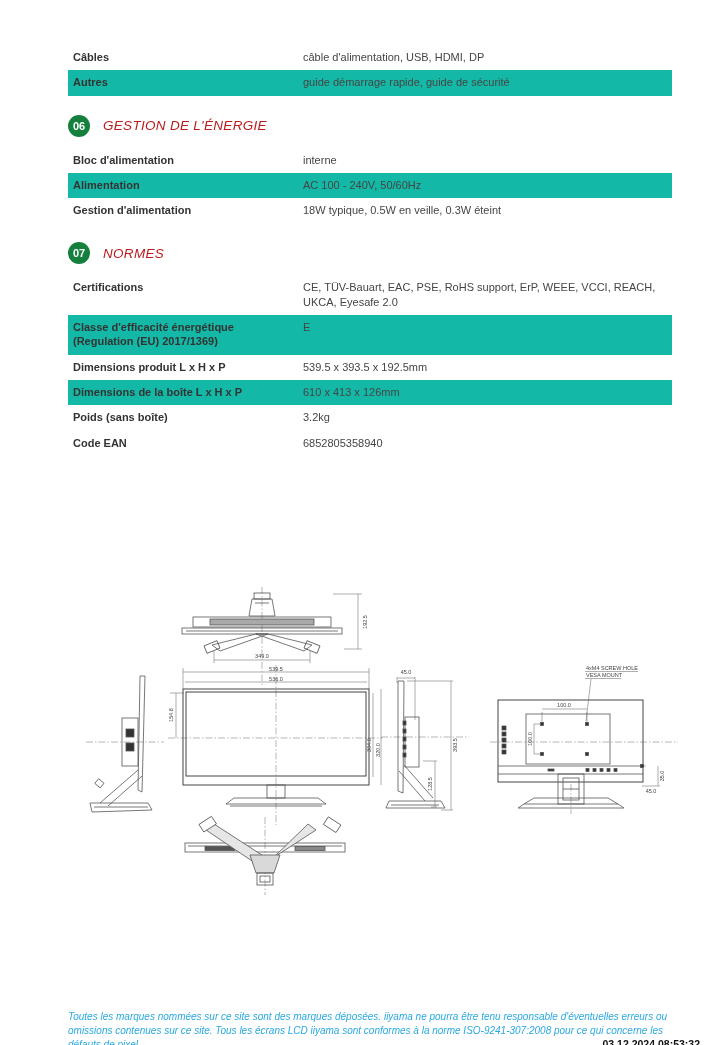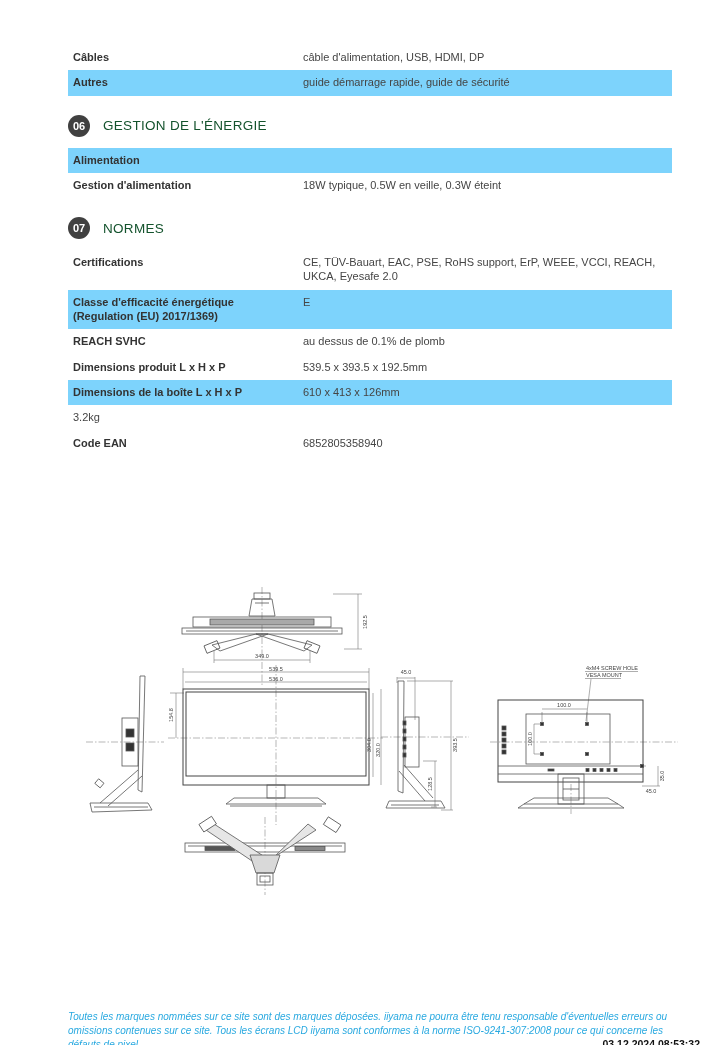--- a/index.html
+++ b/index.html
@@ -4,31 +4,31 @@
 <style>
   * { margin:0; padding:0; box-sizing:border-box; }
   html,body { background:#fff; }
   .page {
     position:relative; width:728px; height:1045px; background:#ffffff;
     font-family:"Liberation Sans", sans-serif; overflow:hidden;margin-top:17px;
   }
   .content { position:absolute; left:68px; top:28px; width:604px; }
   .spec-table { width:100%; }
   .row { display:flex; }
-  .row.alt { background:#7dd3fc; }
+  .row.alt { background:#14b8a6; }
   .cell { padding:5px 6px 6px 5px; font-size:11px; line-height:1.3; color:#454545; }
   .cell.label { width:230px; flex:none; font-weight:bold; color:#333; }
   .cell.value { flex:1; }
   .section-header { display:flex; align-items:center; margin-top:19px; margin-bottom:11px; }
   .badge {
-    width:22px; height:22px; border-radius:50%; background:#404040; color:#fff;
+    width:22px; height:22px; border-radius:50%; background:#15803d; color:#fff;
     font-size:11px; font-weight:bold; display:flex; align-items:center; justify-content:center;
     flex:none;
   }
-  .section-title { margin-left:13px; font-size:13.5px; color:#14532d; letter-spacing:0.3px; }
+  .section-title { margin-left:13px; font-size:13.5px; color:#b91c1c; letter-spacing:0.3px;font-style:italic; }
   .drawings { position:absolute; left:0; top:560px; width:728px; height:330px; }
   .drawings svg { position:absolute; overflow:visible; }
   .drawings text { font-family:"Liberation Sans", sans-serif; font-size:5.5px; fill:#444; }
   .note-text { font-size:5px; }
   .footer {
     position:absolute; left:68px; top:993px; width:606px;
     font-size:10px; font-style:italic; color:#29a9e0; line-height:1.4;
   }
   .timestamp { position:absolute; right:28px; top:1021px; font-size:10.5px; color:#111;font-weight:bold; }
 </style>
@@ -48,58 +48,60 @@
         <div class="cell label">Autres</div>
         <div class="cell value">guide démarrage rapide, guide de sécurité</div>
       </div>
     </div>
 
     <div class="section-header">
       <div class="badge">06</div>
       <div class="section-title">GESTION DE L'ÉNERGIE</div>
     </div>
     <div class="spec-table">
+      <div class="row">
+        <div class="cell label">Bloc d'alimentation</div>
+        <div class="cell value">interne</div>
+      </div>
       <div class="row alt">
         <div class="cell label">Alimentation</div>
+        <div class="cell value">AC 100 - 240V, 50/60Hz</div>
       </div>
       <div class="row">
         <div class="cell label">Gestion d'alimentation</div>
         <div class="cell value">18W typique, 0.5W en veille, 0.3W éteint</div>
       </div>
     </div>
 
     <div class="section-header">
       <div class="badge">07</div>
       <div class="section-title">NORMES</div>
     </div>
     <div class="spec-table">
       <div class="row">
         <div class="cell label">Certifications</div>
         <div class="cell value">CE, TÜV-Bauart, EAC, PSE, RoHS support, ErP, WEEE, VCCI, REACH, UKCA, Eyesafe 2.0</div>
       </div>
       <div class="row alt">
         <div class="cell label">Classe d'efficacité énergétique (Regulation (EU) 2017/1369)</div>
         <div class="cell value">E</div>
       </div>
-      <div class="row">
-        <div class="cell label">REACH SVHC</div>
-        <div class="cell value">au dessus de 0.1% de plomb</div>
-      </div>
     </div>
 
     <div class="spec-table">
       <div class="row">
         <div class="cell label">Dimensions produit L x H x P</div>
         <div class="cell value">539.5 x 393.5 x 192.5mm</div>
       </div>
       <div class="row alt">
         <div class="cell label">Dimensions de la boîte L x H x P</div>
         <div class="cell value">610 x 413 x 126mm</div>
       </div>
       <div class="row">
+        <div class="cell label">Poids (sans boîte)</div>
         <div class="cell value">3.2kg</div>
       </div>
       <div class="row">
         <div class="cell label">Code EAN</div>
         <div class="cell value">6852805358940</div>
       </div>
     </div>
   </div>
 
   <div class="drawings">

